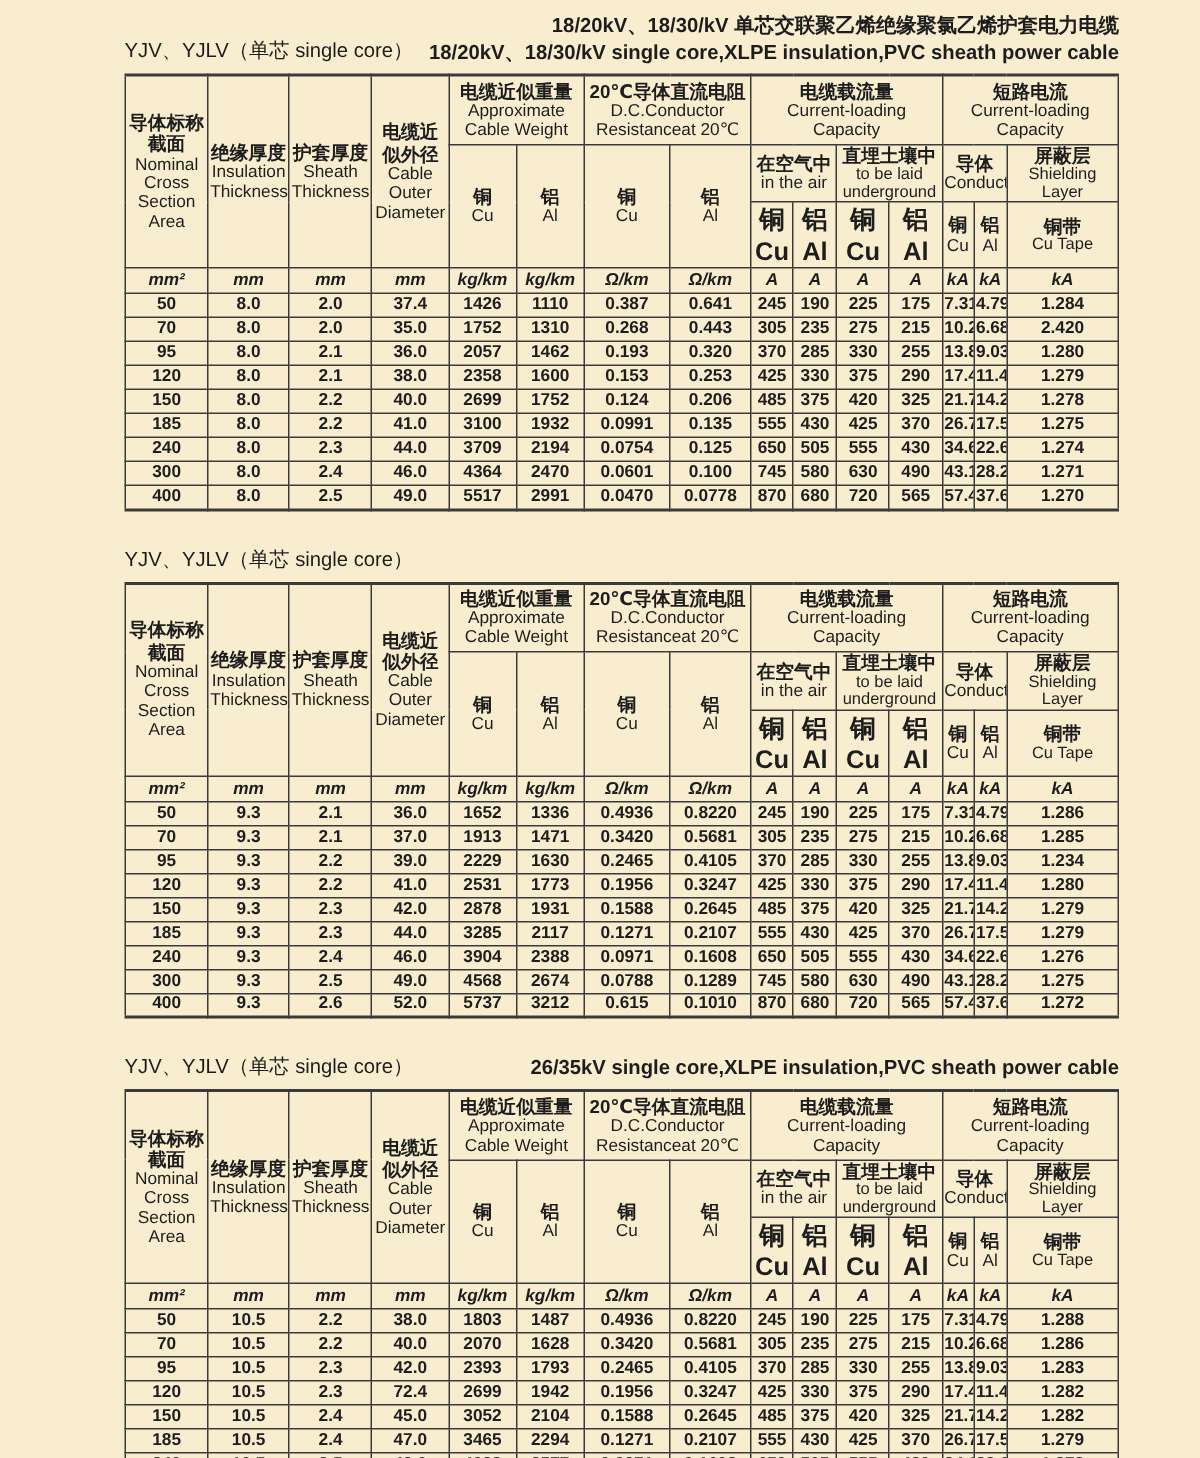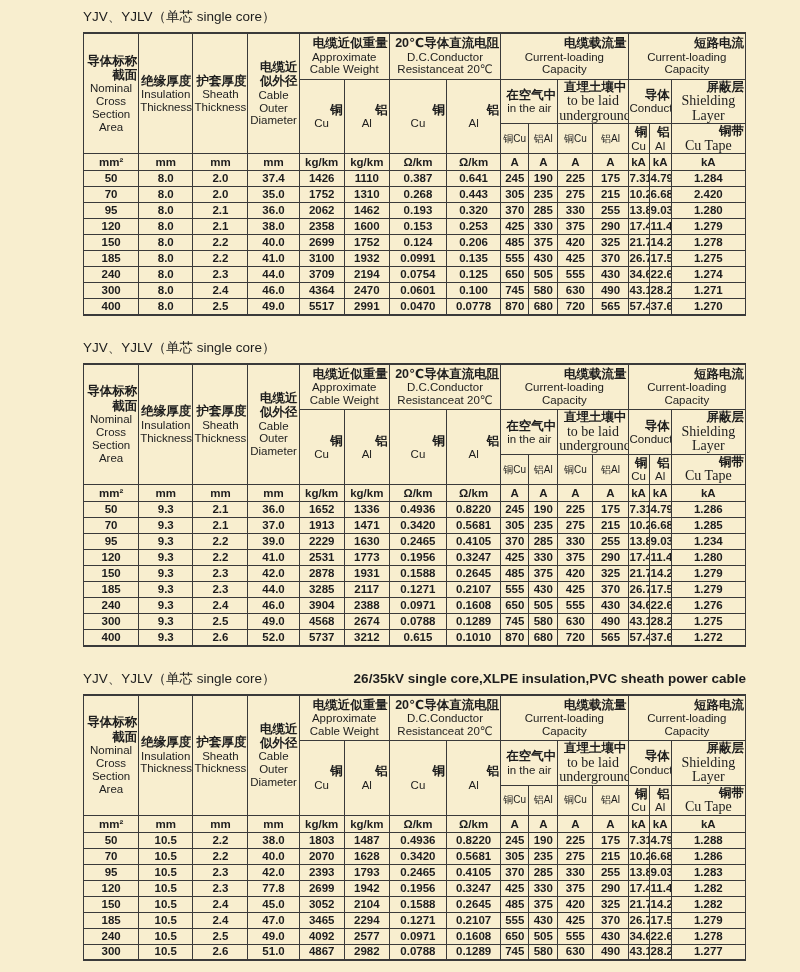--- a/index.html
+++ b/index.html
@@ -19,45 +19,49 @@
   table{
     border-collapse:collapse;table-layout:fixed;width:663px;
     border-top:2px solid #3a3a3a;border-bottom:2px solid #3a3a3a;
     border-left:1px solid #3a3a3a;border-right:1px solid #3a3a3a;
   }
   th,td{
     border:1px solid #3a3a3a;text-align:center;vertical-align:middle;
     padding:0 1px;overflow:hidden;
   }
   thead th{font-weight:400;}
-  .zh{display:block;font-size:12.5px;line-height:1.15;font-weight:700;text-align:right;}
+  .zh{display:block;font-size:12.5px;line-height:1.15;font-weight:700;}
   .en{display:block;font-size:11.5px;line-height:1.12;}
-  .sm{font-size:14px;line-height:1.05;font-family:Liberation Serif, serif;}
-  .pair{font-size:10px;font-weight:400;}
+  .sm{font-size:11px;line-height:1.05;}
+  .pair{font-size:17px;font-weight:700;}
   thead tr.r1{height:46px;}
   thead tr.r2{height:30px;}
   thead tr.r3{height:19px;}
-  thead tr.units{height:17px;}
+  thead tr.units{height:17px;font-style:italic;}
   thead tr.units th{font-size:11.5px;font-weight:700;}
   tbody tr{height:16px;}
   tbody td{font-size:11.5px;font-weight:700;line-height:1;}
   col.c1{width:55px}col.c2{width:54px}col.c3{width:55px}col.c4{width:51px}
   col.c5{width:45px}col.c6{width:45px}col.c7{width:57px}col.c8{width:54px}
   col.c9{width:28px}col.c10{width:29px}col.c11{width:35px}col.c12{width:35px}
   col.c13{width:21px}col.c14{width:22px}col.c15{width:74px}
 </style>
 </head>
 <body>
 
 <div class="page">
   <div class="content">
 
     <section class="block">
       <div class="head-row">
         <div class="series-label">YJV、YJLV（单芯  single core）</div>
+        <div class="titles">
+          <div class="title-zh">18/20kV、18/30/kV 单芯交联聚乙烯绝缘聚氯乙烯护套电力电缆</div>
+          <div class="title-en">18/20kV、18/30/kV single core,XLPE insulation,PVC sheath power cable</div>
+        </div>
       </div>
       <table>
         <colgroup>
           <col class="c1">
             <col class="c2">
             <col class="c3">
             <col class="c4">
             <col class="c5">
           <col class="c6">
             <col class="c7">
@@ -211,21 +215,21 @@
               <td>215</td>
               <td>10.2</td>
               <td>6.68</td>
               <td>2.420</td>
             </tr>
             <tr>
               <td>95</td>
               <td>8.0</td>
               <td>2.1</td>
               <td>36.0</td>
-              <td>2062</td>
+              <td>2057</td>
               <td>1462</td>
               <td>0.193</td>
               <td>0.320</td>
               <td>370</td>
               <td>285</td>
               <td>330</td>
               <td>255</td>
               <td>13.8</td>
               <td>9.03</td>
               <td>1.280</td>
@@ -806,21 +810,21 @@
               <td>330</td>
               <td>255</td>
               <td>13.8</td>
               <td>9.03</td>
               <td>1.283</td>
             </tr>
             <tr>
               <td>120</td>
               <td>10.5</td>
               <td>2.3</td>
-              <td>77.8</td>
+              <td>72.4</td>
               <td>2699</td>
               <td>1942</td>
               <td>0.1956</td>
               <td>0.3247</td>
               <td>425</td>
               <td>330</td>
               <td>375</td>
               <td>290</td>
               <td>17.4</td>
               <td>11.4</td>

